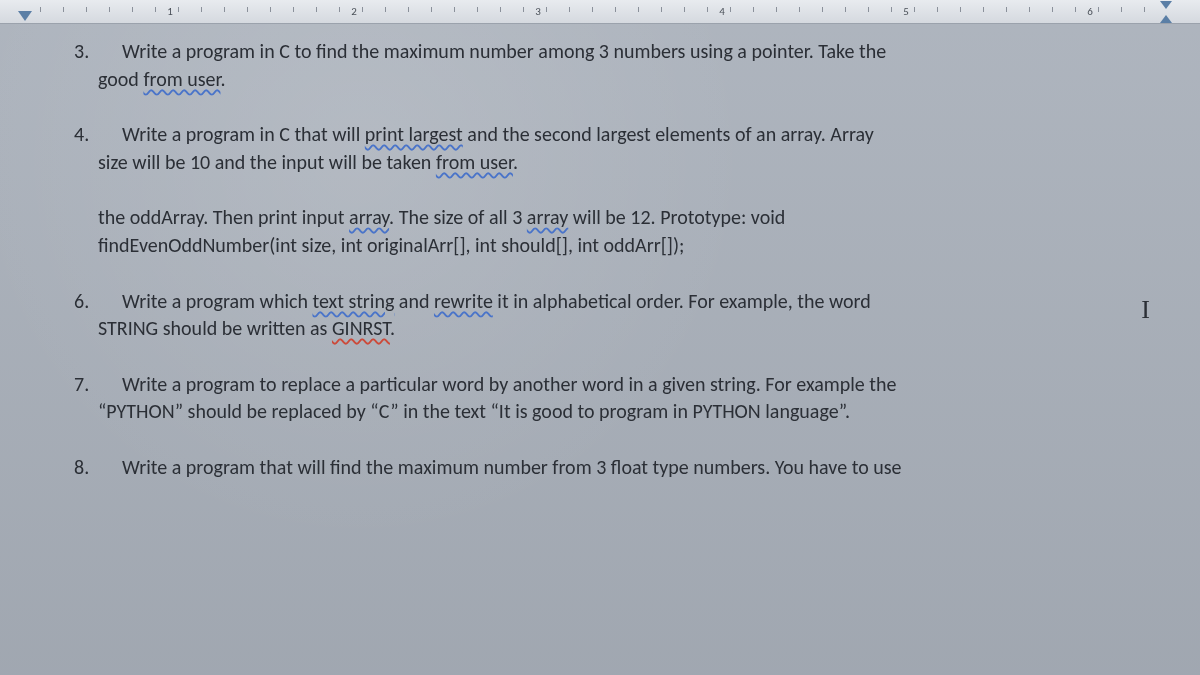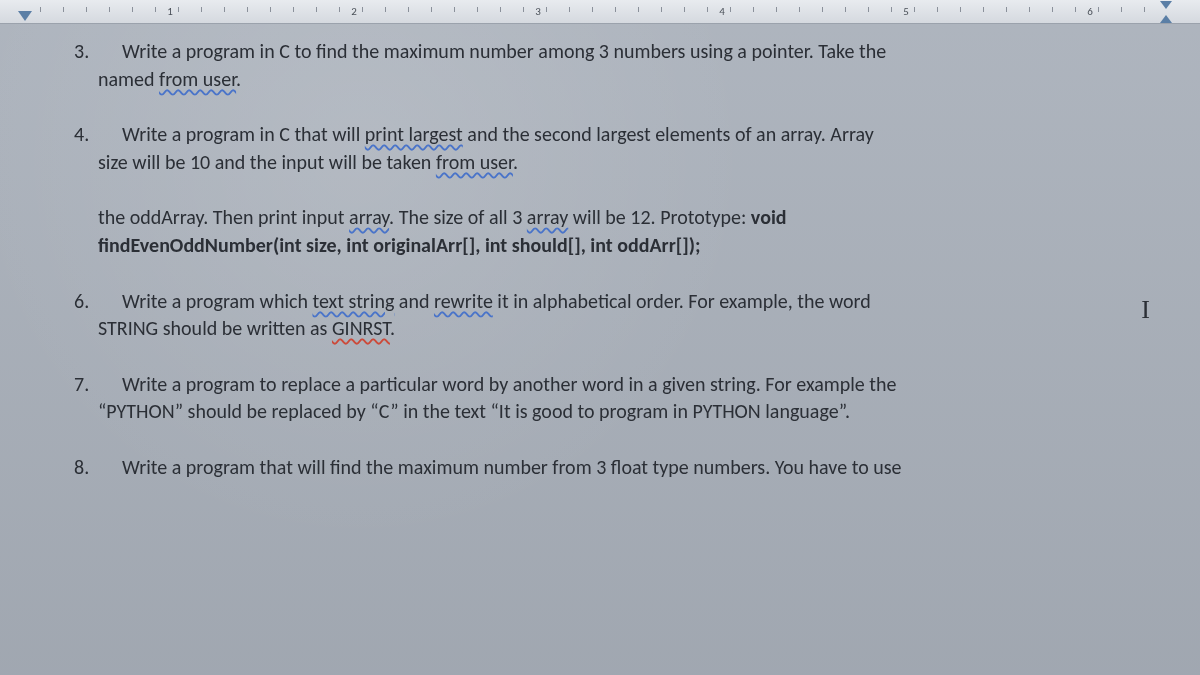--- a/index.html
+++ b/index.html
@@ -86,21 +86,21 @@
     padding-left: 20px;
   }
   .item .num {
     display: inline-block;
     width: 24px;
   }
   .block { display: block; padding-left: 60px; text-indent: -24px; }
   .block-first { padding-left: 36px; text-indent: -24px; }
   .sq-red { text-decoration: underline wavy #cc4a3a 1.5px; text-underline-offset: 3px; }
   .sq-blue { text-decoration: underline wavy #4a74c9 1.5px; text-underline-offset: 3px; }
-  .bold { font-weight: 700; }
+  .bold { font-weight: 400; }
   .cursor-I {
     position: absolute;
     right: 50px;
     top: 268px;
     font-family: serif;
     font-size: 26px;
     color: #2b2f36;
     pointer-events: none;
   }
 </style>
@@ -169,21 +169,21 @@
     </div>
 </div>
 
 <div class="page">
 
   <div class="item">
     <span class="block-first">
       <span class="num">3.</span><span>Write a program in C to find the maximum number among 3 numbers using a pointer. Take the</span>
     </span>
     <span class="block">
-      <span>named </span><span class="sq-blue">from user</span><span>.</span>
+      <span>good </span><span class="sq-blue">from user</span><span>.</span>
     </span>
   </div>
 
   <div class="item">
     <span class="block-first">
       <span class="num">4.</span><span>Write a program in C that will </span><span class="sq-blue">print largest</span><span> and the second largest elements of an array. Array</span>
     </span>
     <span class="block">
       <span>size will be 10 and the input will be taken </span><span class="sq-blue">from user</span><span>.</span>
     </span>

